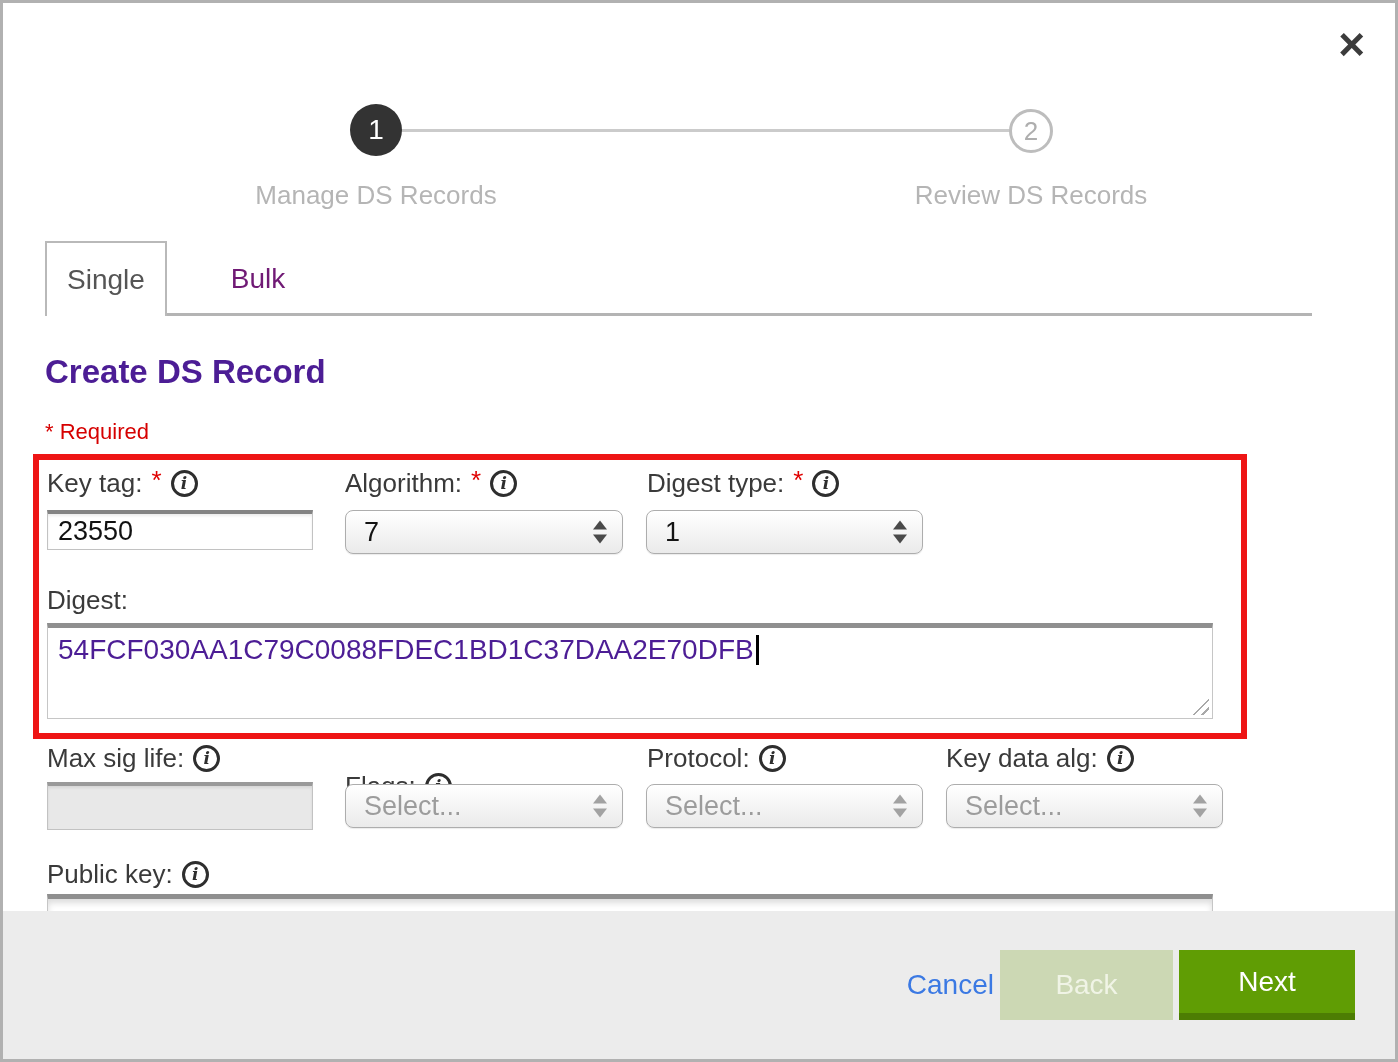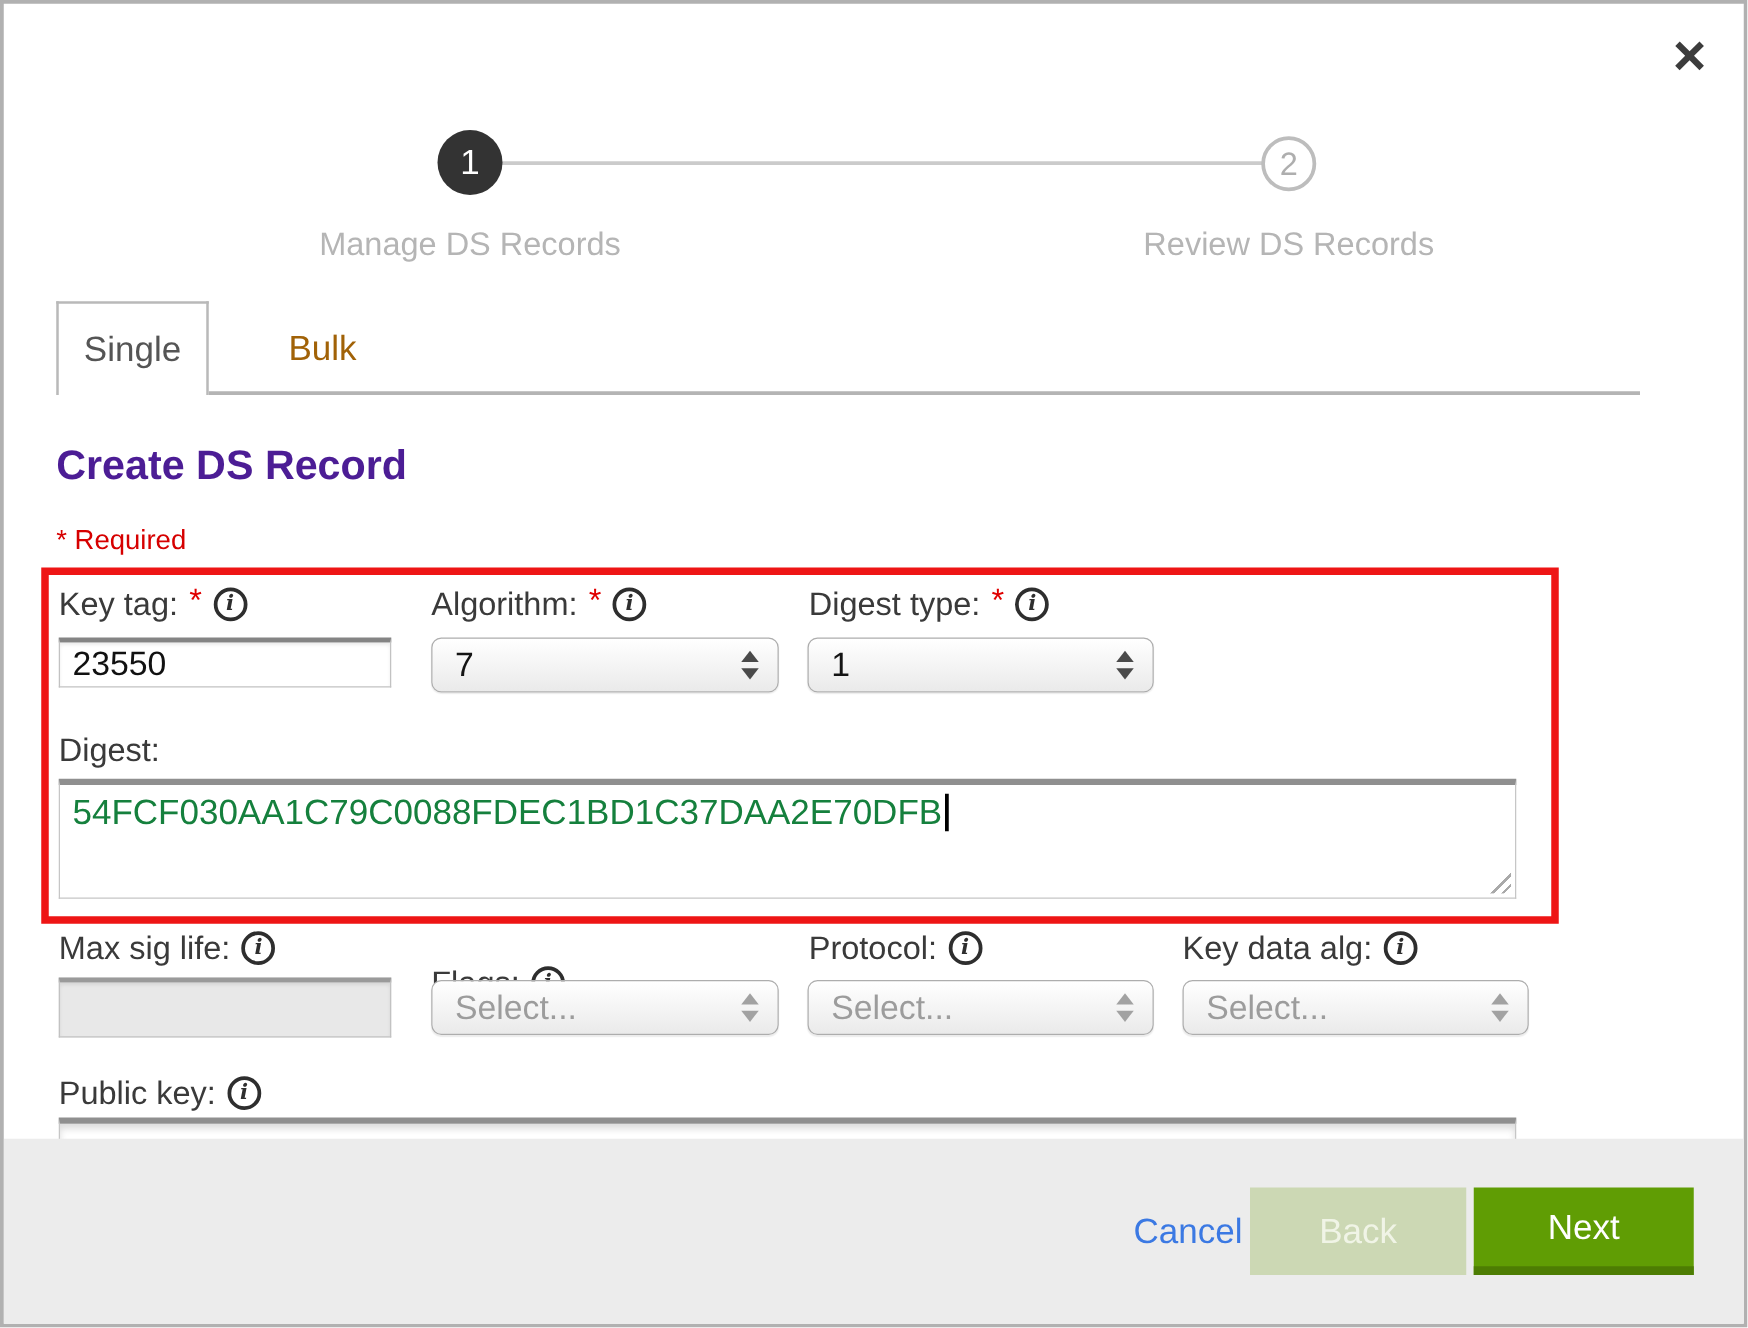--- a/index.html
+++ b/index.html
@@ -25,21 +25,21 @@
   .step-circle.s1 { left:347px; top:101px; width:52px; height:52px; background:#333333; color:#fff; font-size:28px; line-height:52px; }
   .step-circle.s2 { left:1006px; top:106px; width:44px; height:44px; background:#fff; border:3px solid #bdbdbd; color:#aeaeae; font-size:26px; line-height:38px; }
   .step-label { position:absolute; top:177px; width:320px; text-align:center; font-size:26px; color:#b5b5b5; }
   .step-label.l1 { left:213px; }
   .step-label.l2 { left:868px; }
 
   
   .tab-underline { position:absolute; left:42px; top:310px; width:1267px; height:3px; background:#b4b4b4; }
   .tab { position:absolute; top:238px; height:75px; display:flex; align-items:center; justify-content:center; font-size:28px; cursor:pointer; }
   .tab.active { left:42px; width:122px; background:#fff; border:2px solid #b9b9b9; border-bottom:none; color:#555; z-index:2; }
-  .tab.inactive { left:185px; width:140px; color:#a16207; }
+  .tab.inactive { left:185px; width:140px; color:#701a75; }
 
   .page-title { position:absolute; left:42px; top:350px; font-size:33px; font-weight:bold; color:#4c1d95; }
   .required-note { position:absolute; left:42px; top:416px; font-size:22px; color:#d60000; }
 
   
   .highlight-box {
     position:absolute; left:30px; top:451px; width:1214px; height:285px;
     border:6px solid #ee1515; z-index:4; pointer-events:none;
   }
 
@@ -74,21 +74,21 @@
   .select.muted .sel-text { color:#9c9c9c; }
   .spinner { position:absolute; right:15px; top:50%; transform:translateY(-50%); display:flex; flex-direction:column; gap:5px; }
   .spinner i { display:block; width:0; height:0; border-left:7px solid transparent; border-right:7px solid transparent; }
   .spinner .up { border-bottom:9px solid #4a4a4a; }
   .spinner .dn { border-top:9px solid #4a4a4a; }
   .select.muted .spinner .up { border-bottom-color:#a2a2a2; }
   .select.muted .spinner .dn { border-top-color:#a2a2a2; }
 
   
   .ta {
-    position:absolute; background:#fff; color:#15803d;
+    position:absolute; background:#fff; color:#4c1d95;
     border:1px solid #c6c6c6; border-top:5px solid #8f8f8f;
     font-size:28px; padding:6px 10px; overflow:hidden;
   }
   .ta .caret { display:inline-block; width:3px; height:30px; background:#000; vertical-align:text-bottom; margin-left:2px; }
   .resize-handle {
     position:absolute; right:3px; bottom:3px; width:18px; height:18px;
     background:repeating-linear-gradient(-45deg, transparent 0 4px, #a9a9a9 4px 6px);
     clip-path:polygon(100% 0, 100% 100%, 0 100%);
     cursor:nwse-resize;
   }

